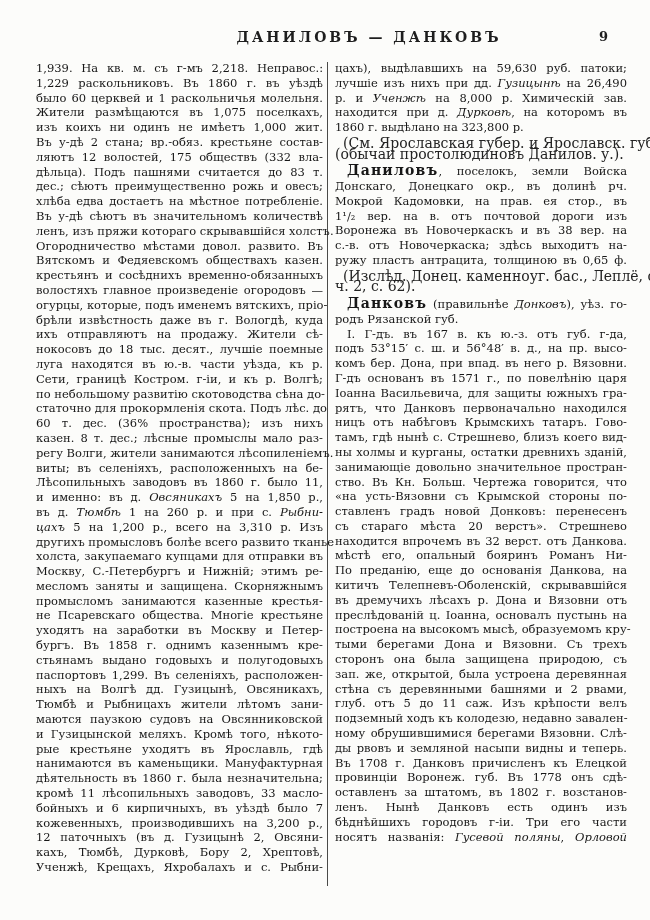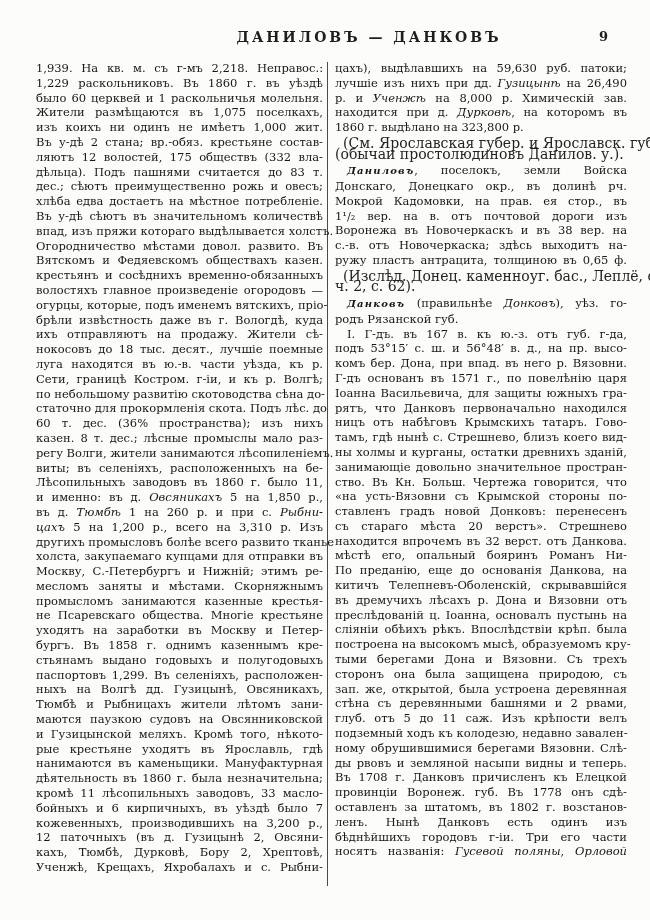--- a/index.html
+++ b/index.html
@@ -38,21 +38,21 @@
   }
   .line.last{text-align-last:left;}
   .block.indent .line.first,.block.entry .line.first{text-indent:12px;}
   .block.cite{
     font-size:14px;line-height:10.6px;color:#232323;
     margin:3px 0 4px 0;
   }
   .block.cite .line.first{text-indent:8px;}
   em{font-style:italic;}
   .hw{
-    font-weight:bold;font-size:10px;letter-spacing:1.2px;font-style:italic;
+    font-weight:bold;font-size:14px;letter-spacing:1.2px;
   }
 </style>
 </head>
 <body>
 
 <div class="page">
   <div class="running-head">ДАНИЛОВЪ — ДАНКОВЪ</div>
   <div class="page-num">9</div>
   <div class="divider"></div>
   <div class="col col-left">
@@ -61,21 +61,21 @@
         <div class="line">1,229 раскольниковъ. Въ 1860 г. въ уѣздѣ</div>
         <div class="line">было 60 церквей и 1 раскольничья молельня.</div>
         <div class="line">Жители размѣщаются въ 1,075 поселкахъ,</div>
         <div class="line">изъ коихъ ни одинъ не имѣетъ 1,000 жит.</div>
         <div class="line">Въ у-дѣ 2 стана; вр.-обяз. крестьяне состав-</div>
         <div class="line">ляютъ 12 волостей, 175 обществъ (332 вла-</div>
         <div class="line">дѣльца). Подъ пашнями считается до 83 т.</div>
         <div class="line">дес.; сѣютъ преимущественно рожь и овесъ;</div>
         <div class="line">хлѣба едва достаетъ на мѣстное потребленіе.</div>
         <div class="line">Въ у-дѣ сѣютъ въ значительномъ количествѣ</div>
-        <div class="line">впад, изъ пряжи котораго выдѣлывается холстъ.</div>
+        <div class="line">ленъ, изъ пряжи котораго скрывавшійся холстъ.</div>
         <div class="line">Огородничество мѣстами довол. развито. Въ</div>
         <div class="line">Вятскомъ и Федяевскомъ обществахъ казен.</div>
         <div class="line">крестьянъ и сосѣднихъ временно-обязанныхъ</div>
         <div class="line">волостяхъ главное произведеніе огородовъ —</div>
         <div class="line">огурцы, которые, подъ именемъ вятскихъ, пріо-</div>
         <div class="line">брѣли извѣстность даже въ г. Вологдѣ, куда</div>
         <div class="line">ихъ отправляютъ на продажу. Жители сѣ-</div>
         <div class="line">нокосовъ до 18 тыс. десят., лучшіе поемные</div>
         <div class="line">луга находятся въ ю.-в. части уѣзда, къ р.</div>
         <div class="line">Сети, границѣ Костром. г-іи, и къ р. Волгѣ;</div>
@@ -85,21 +85,21 @@
         <div class="line">казен. 8 т. дес.; лѣсные промыслы мало раз-</div>
         <div class="line">регу Волги, жители занимаются лѣсопиленіемъ.</div>
         <div class="line">виты; въ селеніяхъ, расположенныхъ на бе-</div>
         <div class="line">Лѣсопильныхъ заводовъ въ 1860 г. было 11,</div>
         <div class="line">и именно: въ д. <em>Овсяникахъ</em> 5 на 1,850 р.,</div>
         <div class="line">въ д. <em>Тюмбѣ</em> 1 на 260 р. и при с. <em>Рыбни-</em></div>
         <div class="line"><em>цахъ</em> 5 на 1,200 р., всего на 3,310 р. Изъ</div>
         <div class="line">другихъ промысловъ болѣе всего развито тканье</div>
         <div class="line">холста, закупаемаго купцами для отправки въ</div>
         <div class="line">Москву, С.-Петербургъ и Нижній; этимъ ре-</div>
-        <div class="line">месломъ заняты и мѣстами. Скорняжнымъ</div>
+        <div class="line">месломъ заняты и защищена. Скорняжнымъ</div>
         <div class="line">промысломъ занимаются казенные крестья-</div>
         <div class="line">не Псаревскаго общества. Многіе крестьяне</div>
         <div class="line">уходятъ на заработки въ Москву и Петер-</div>
         <div class="line">бургъ. Въ 1858 г. однимъ казеннымъ кре-</div>
         <div class="line">стьянамъ выдано годовыхъ и полугодовыхъ</div>
         <div class="line">паспортовъ 1,299. Въ селеніяхъ, расположен-</div>
         <div class="line">ныхъ на Волгѣ дд. Гузицынѣ, Овсяникахъ,</div>
         <div class="line">Тюмбѣ и Рыбницахъ жители лѣтомъ зани-</div>
         <div class="line">маются паузкою судовъ на Овсянниковской</div>
         <div class="line">и Гузицынской меляхъ. Кромѣ того, нѣкото-</div>
@@ -157,21 +157,20 @@
         <div class="line">ство. Въ Кн. Больш. Чертежа говорится, что</div>
         <div class="line">«на усть-Вязовни съ Крымской стороны по-</div>
         <div class="line">ставленъ градъ новой Донковъ: перенесенъ</div>
         <div class="line">съ стараго мѣста 20 верстъ». Стрешнево</div>
         <div class="line">находится впрочемъ въ 32 верст. отъ Данкова.</div>
         <div class="line">мѣстѣ его, опальный бояринъ Романъ Ни-</div>
         <div class="line">По преданію, еще до основанія Данкова, на</div>
         <div class="line">китичъ Телепневъ-Оболенскій, скрывавшійся</div>
         <div class="line">въ дремучихъ лѣсахъ р. Дона и Вязовни отъ</div>
         <div class="line">преслѣдованій ц. Іоанна, основалъ пустынь на</div>
-        <div class="line">сліяніи обѣихъ рѣкъ. Впослѣдствіи крѣп. была</div>
         <div class="line">построена на высокомъ мысѣ, образуемомъ кру-</div>
         <div class="line">тыми берегами Дона и Вязовни. Съ трехъ</div>
         <div class="line">сторонъ она была защищена природою, съ</div>
         <div class="line">зап. же, открытой, была устроена деревянная</div>
         <div class="line">стѣна съ деревянными башнями и 2 рвами,</div>
         <div class="line">глуб. отъ 5 до 11 саж. Изъ крѣпости велъ</div>
         <div class="line">подземный ходъ къ колодезю, недавно завален-</div>
         <div class="line">ному обрушившимися берегами Вязовни. Слѣ-</div>
         <div class="line">ды рвовъ и земляной насыпи видны и теперь.</div>
         <div class="line">Въ 1708 г. Данковъ причисленъ къ Елецкой</div>

